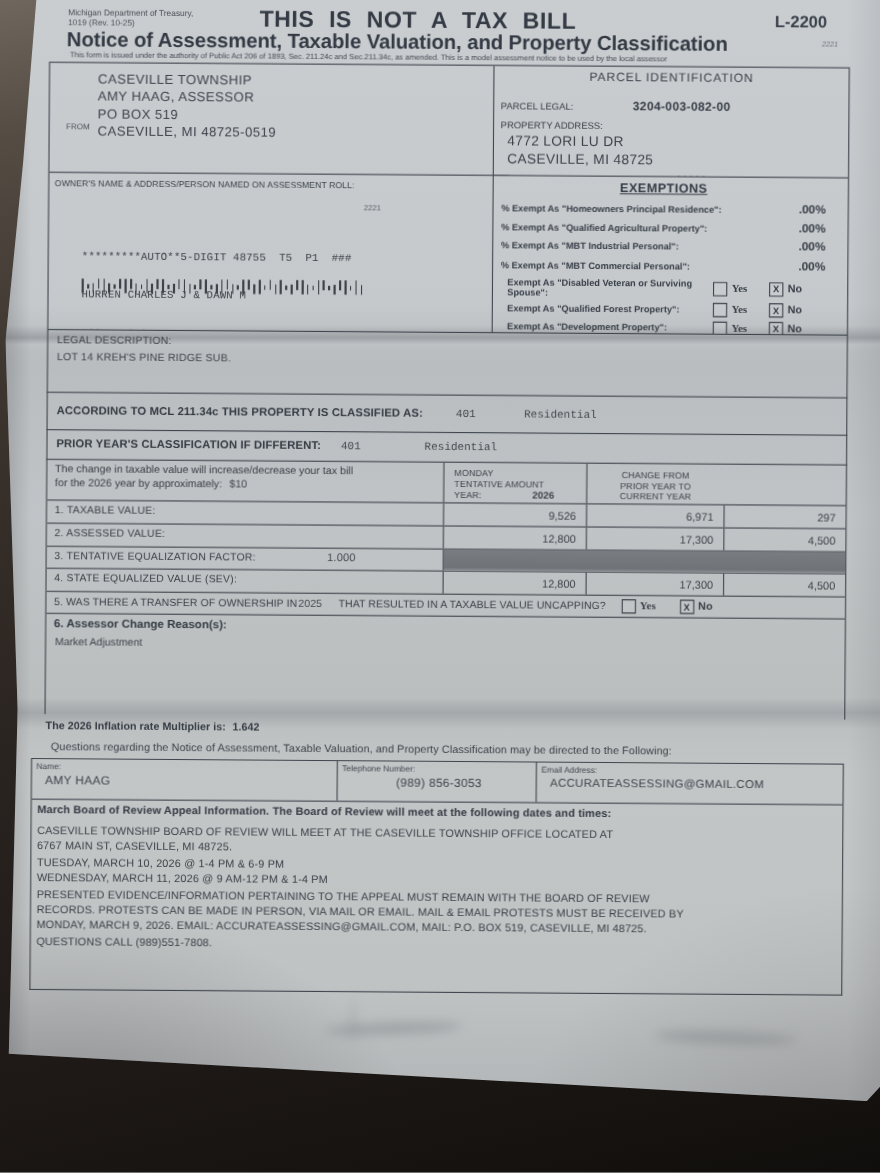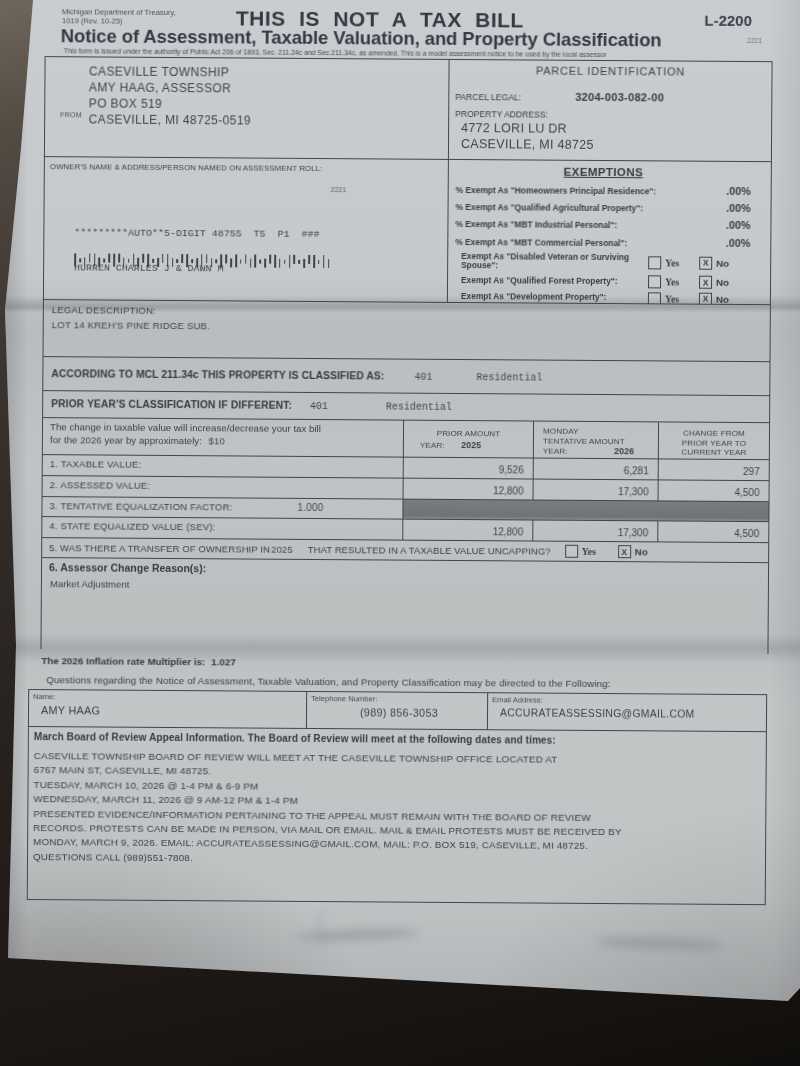--- a/index.html
+++ b/index.html
@@ -287,46 +287,39 @@
     <div class="vt-hdr">
       <div class="vc first intro">
         <div>The change in taxable value will increase/decrease your tax bill</div>
         <div>
           <span>for the</span>
           <span class="typed">2026</span>
           <span>year by approximately:</span>
           <span class="typed" style="margin-left:4px">$10</span>
         </div>
       </div>
-      <div class="vc colhead center">
-        <div>PRIOR AMOUNT</div>
-        <div style="margin-top:2px;text-align:left;padding-left:16px">
-          <span>YEAR:</span>
-          <span class="yr-val">2025</span>
-        </div>
-      </div>
       <div class="vc colhead pad3">
         <div>MONDAY</div>
         <div>TENTATIVE AMOUNT</div>
         <div style="margin-top:1px">
           <span>YEAR:</span>
           <span class="yr-val" style="margin-left:44px">2026</span>
         </div>
       </div>
       <div class="vc colhead center" style="padding-top:6px">
         <div>CHANGE FROM</div>
         <div>PRIOR YEAR TO</div>
         <div>CURRENT YEAR</div>
       </div>
     </div>
 
     <div class="vt-row">
       <div class="vc first vt-label">1.  TAXABLE VALUE:</div>
       <div class="vc vt-val">9,526</div>
-      <div class="vc vt-val">6,281</div>
+      <div class="vc vt-val">6,971</div>
       <div class="vc vt-val">297</div>
     </div>
     <div class="vt-row">
       <div class="vc first vt-label">2.  ASSESSED VALUE:</div>
       <div class="vc vt-val">12,800</div>
       <div class="vc vt-val">17,300</div>
       <div class="vc vt-val">4,500</div>
     </div>
     <div class="vt-row" style="height:19px">
       <div class="vc first vt-label">
@@ -353,21 +346,21 @@
     </div>
 
     <div class="reason">
       <div class="reason-label">6. Assessor Change Reason(s):</div>
       <div class="reason-val">Market Adjustment</div>
     </div>
   </div>
 
   <div class="inflation">
     <span style="margin-left:0">The 2026 Inflation rate Multiplier is:</span>
-    <span>1.027</span>
+    <span>1.642</span>
   </div>
   <div class="questions">Questions regarding the Notice of Assessment, Taxable Valuation, and Property Classification may be directed to the Following:</div>
 
   <div class="ctable">
     <div class="ccell first">
       <div class="clabel">Name:</div>
       <div class="cval name">AMY HAAG</div>
     </div>
     <div class="ccell">
       <div class="clabel">Telephone Number:</div>

